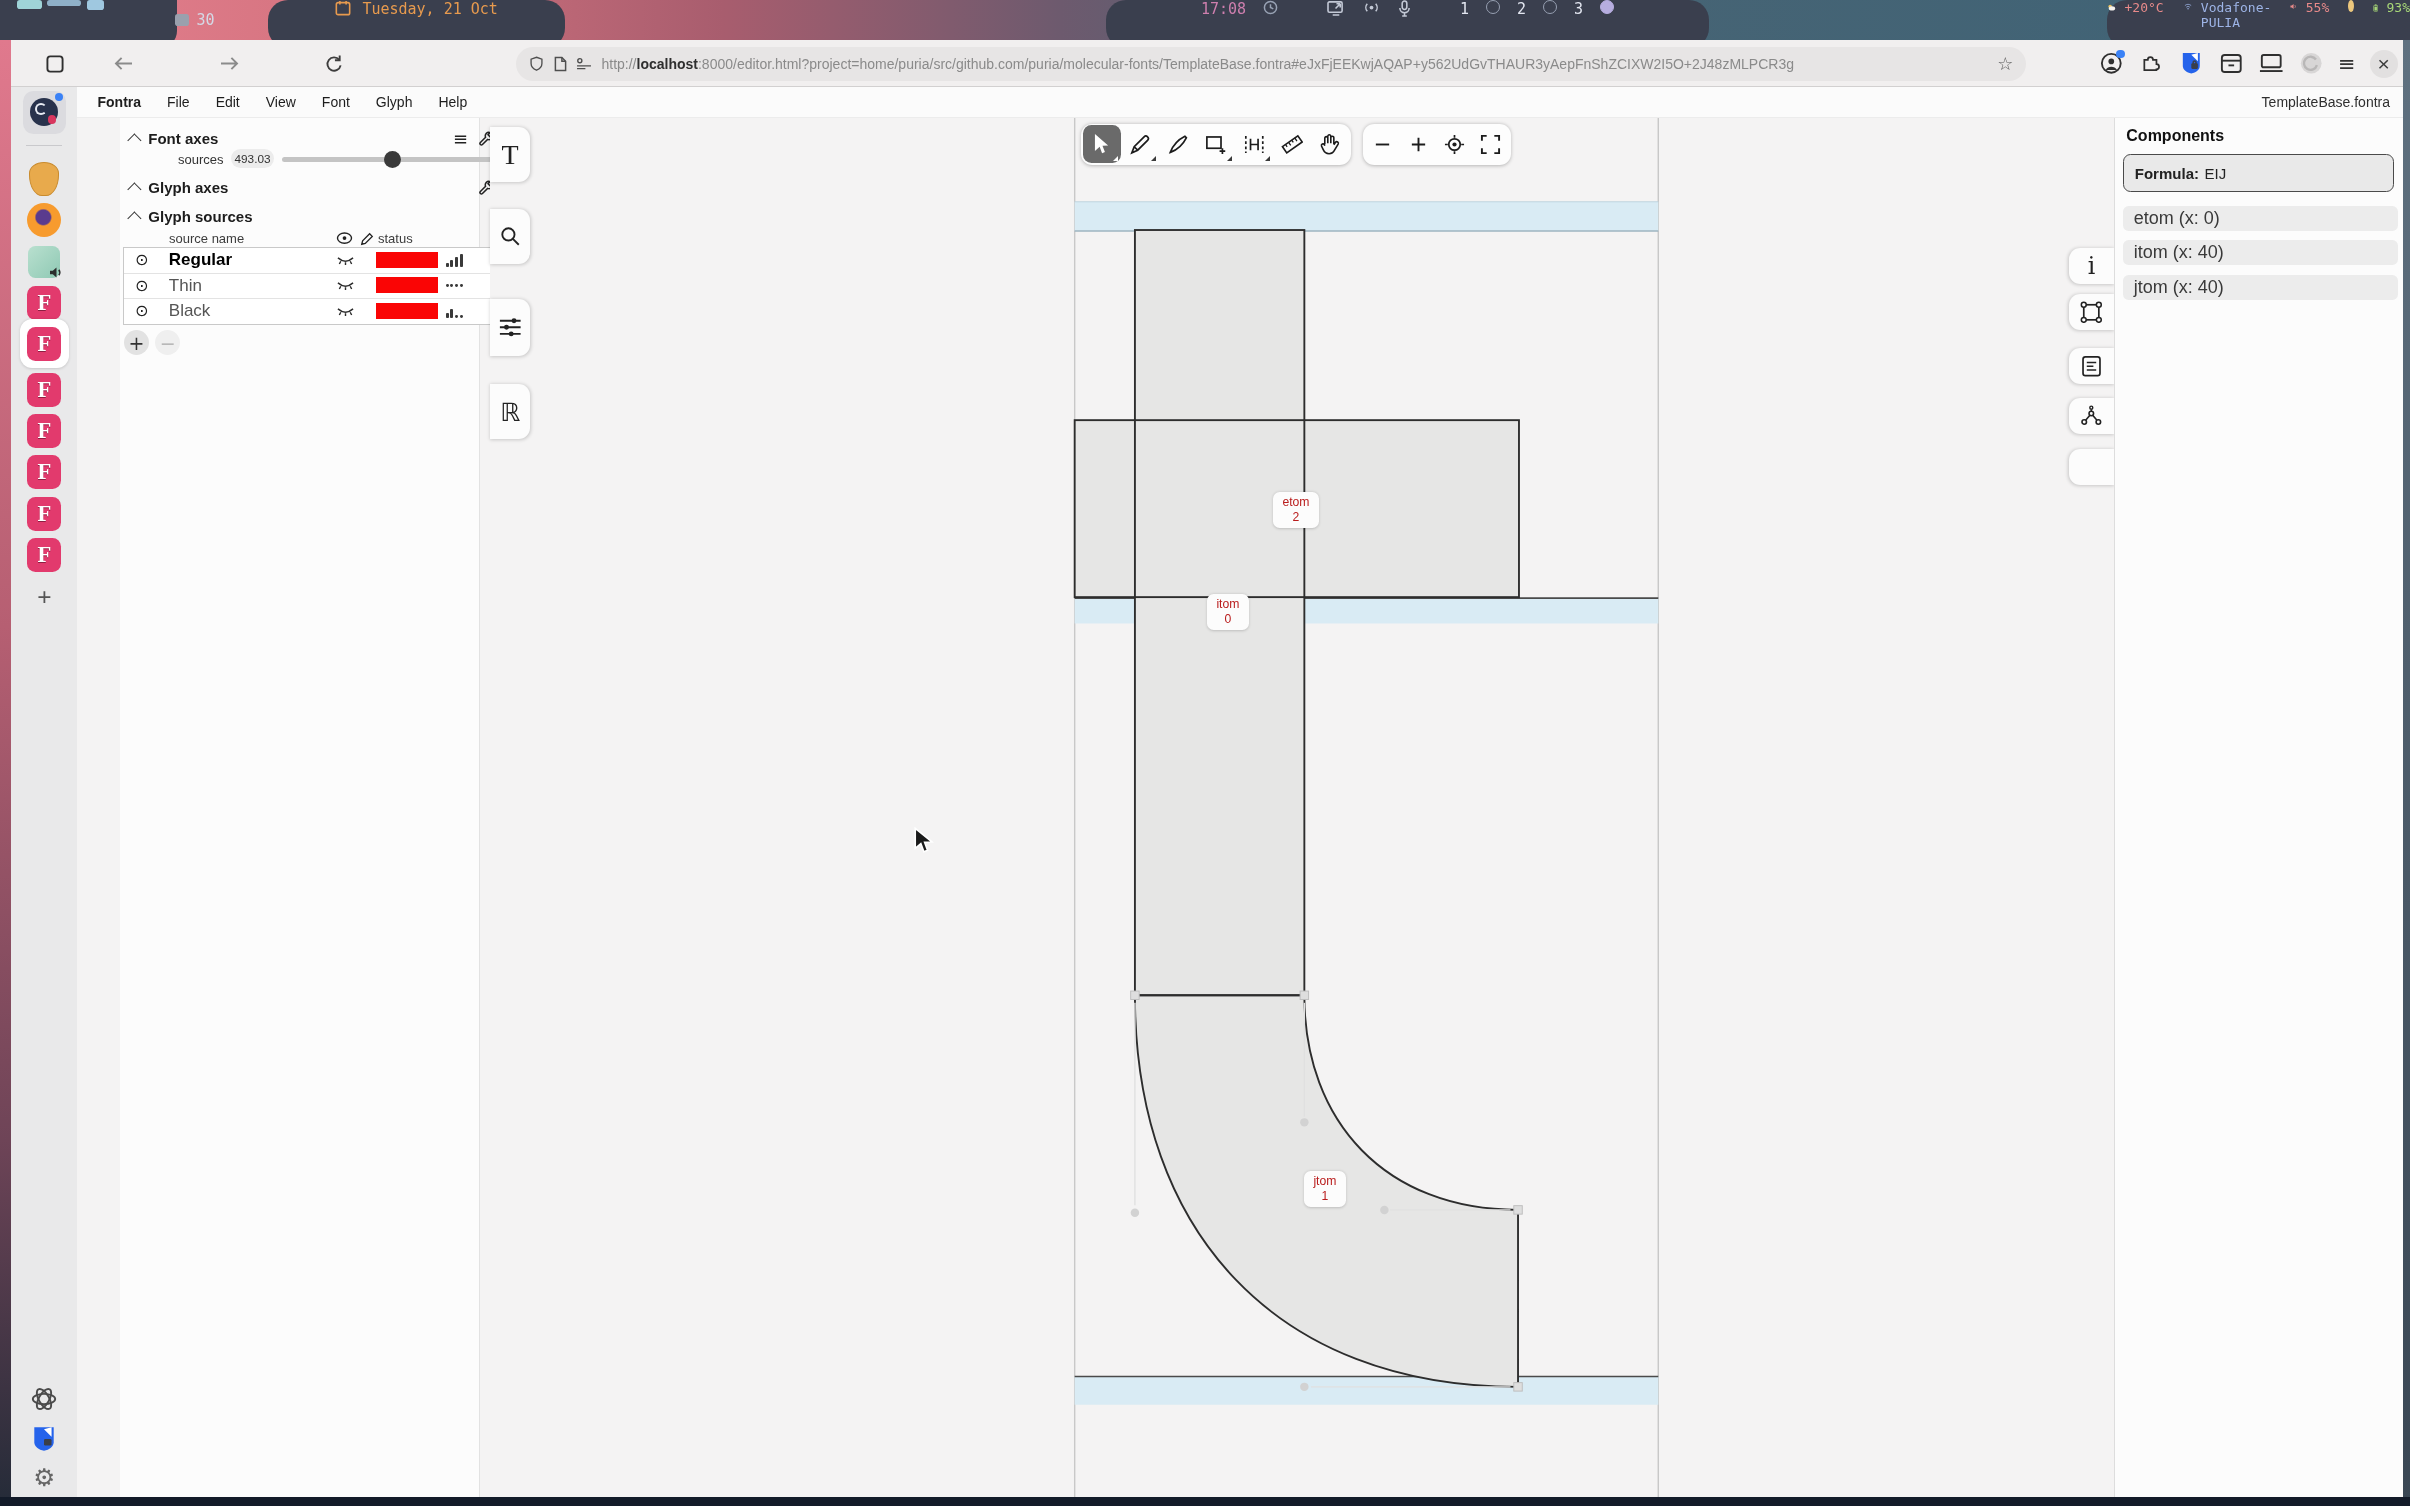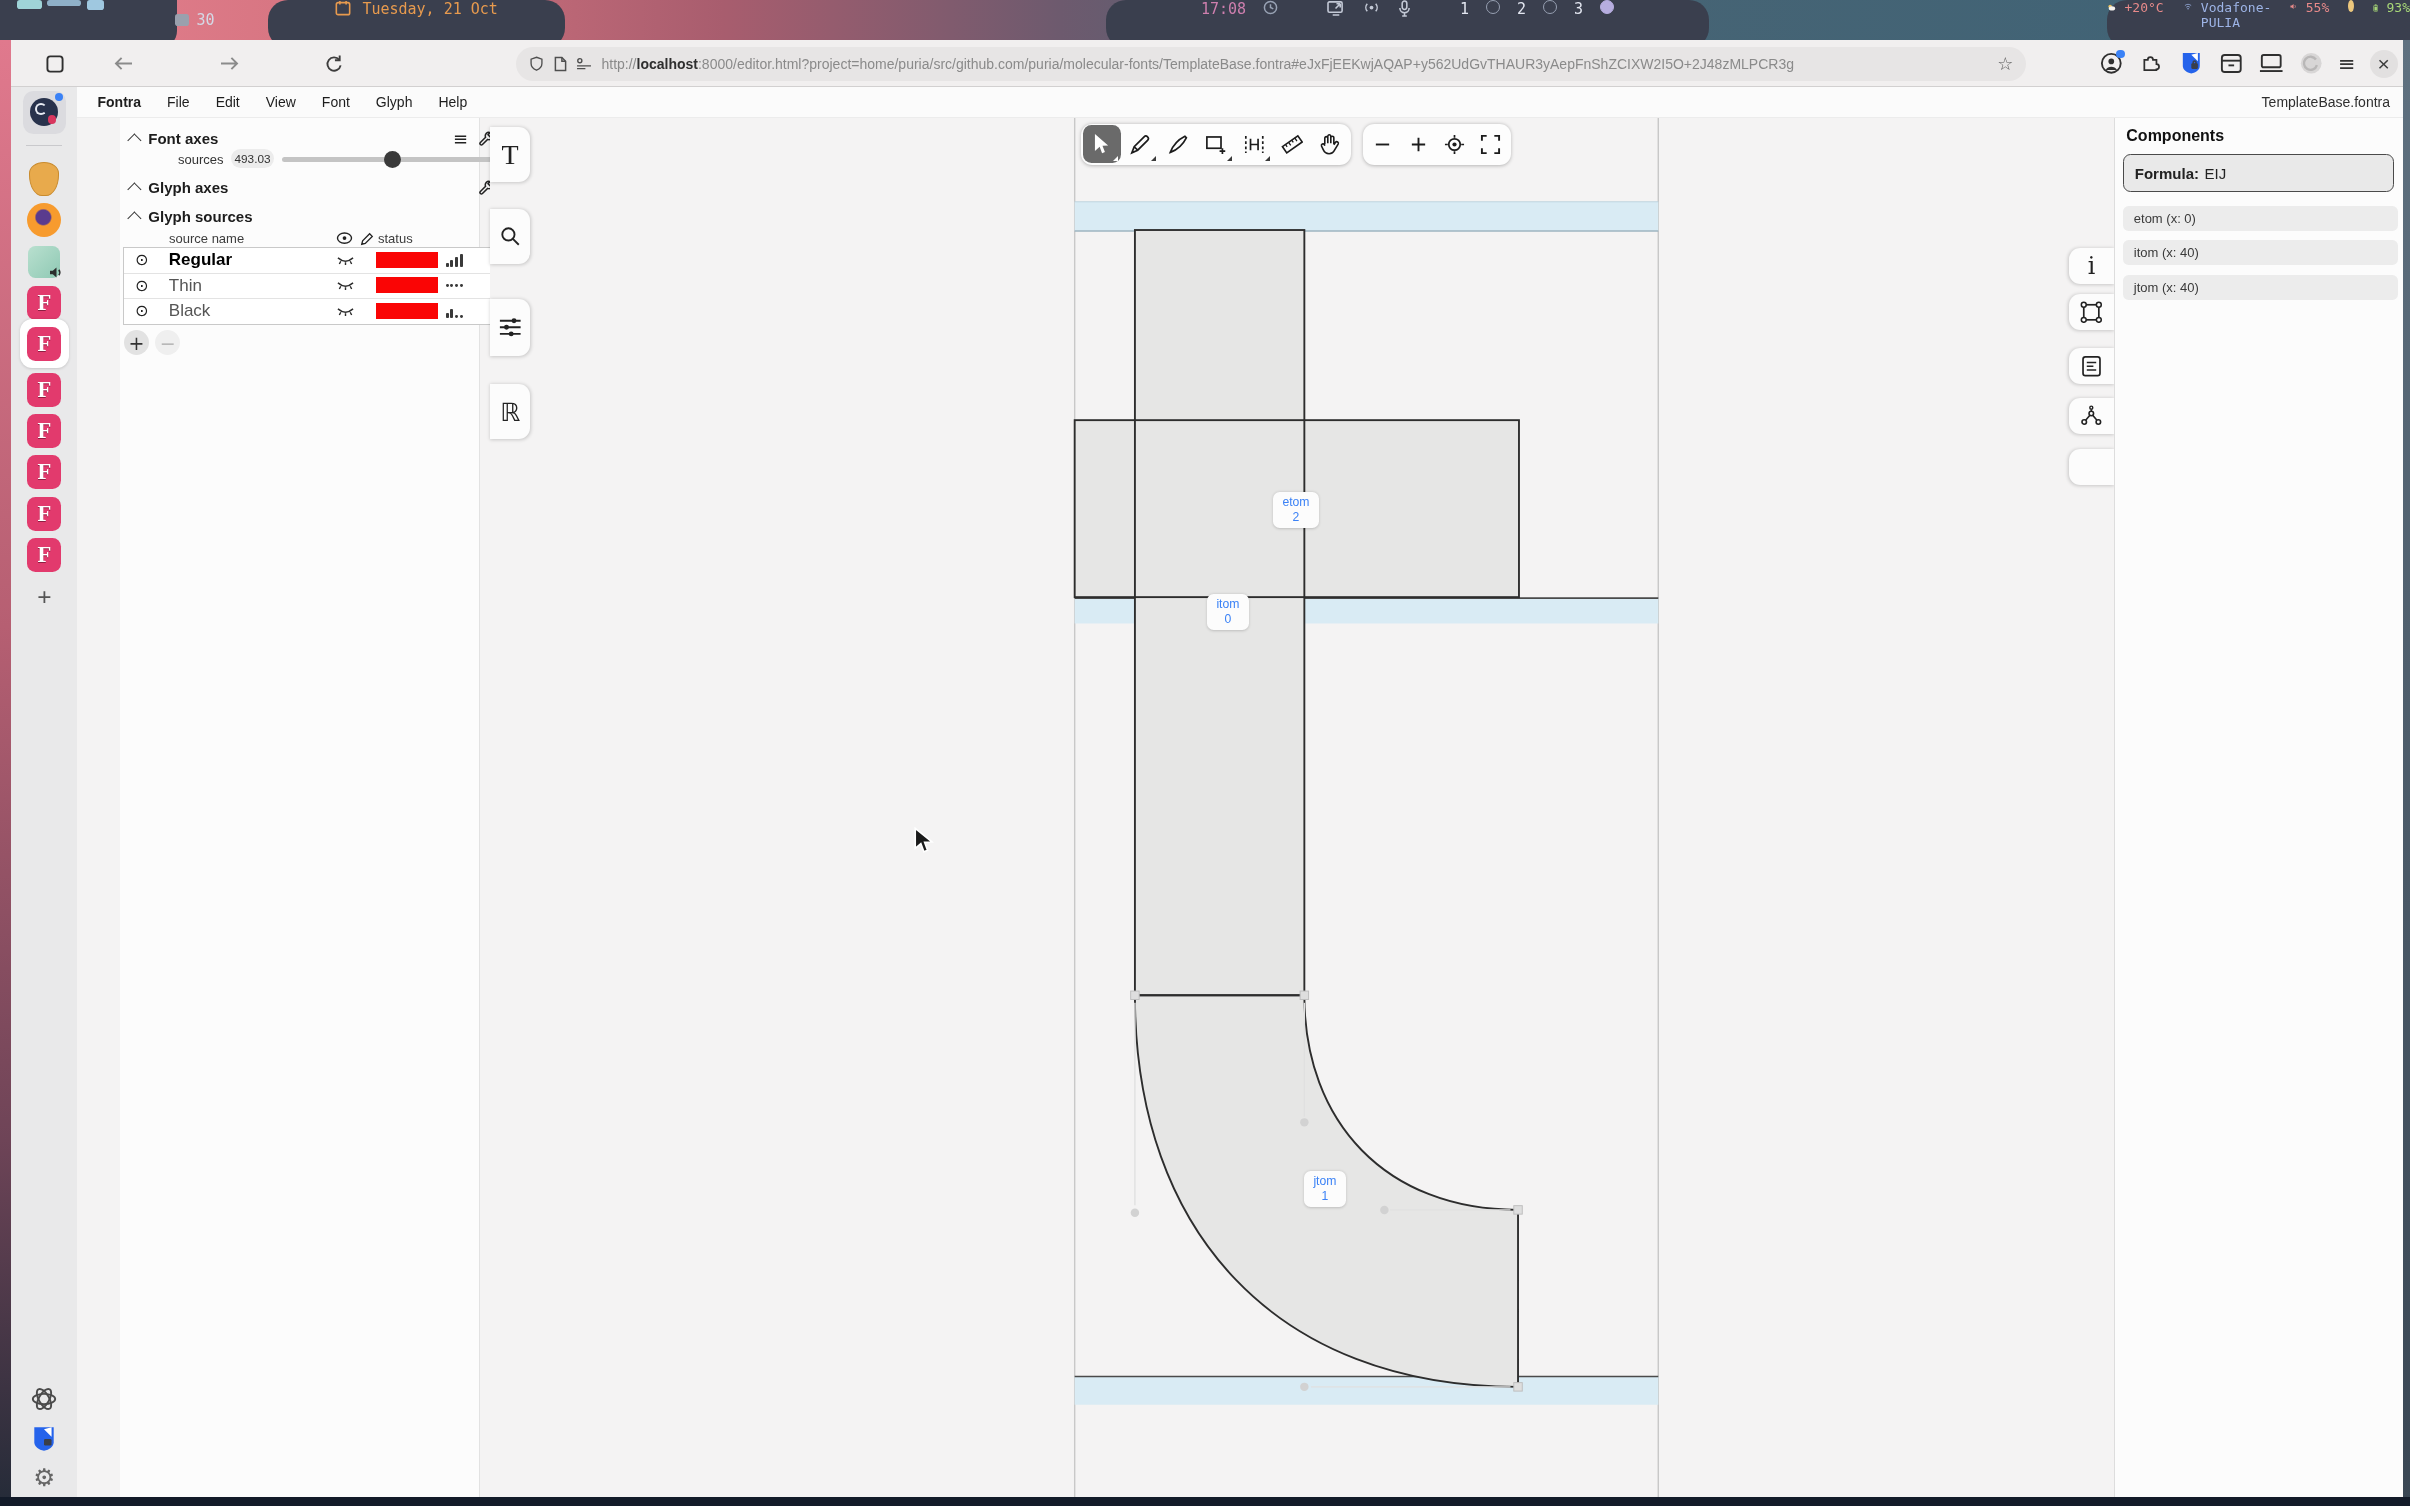--- a/index.html
+++ b/index.html
@@ -95,28 +95,28 @@
             display:flex;align-items:center;padding:1.9px;}
   .tslot{width:38px;height:38px;display:flex;align-items:center;justify-content:center;position:relative;color:#1c1c1c;}
   .tslot.sel{background:#6a6a6a;border-radius:8.5px;color:#fff;}
   .subtri{position:absolute;right:2.8px;bottom:2.8px;width:0;height:0;border-left:5.6px solid transparent;border-bottom:5.6px solid #3a3a3a;}
   .subtri.w{border-bottom-color:#fff;}
   .sidetab-l{position:absolute;left:0;width:40px;background:#fcfcfc;border-radius:0 11.3px 11.3px 0;
              box-shadow:0.9px 0.9px 3.8px rgba(0,0,0,.18);display:flex;align-items:center;justify-content:center;color:#222;}
   .sidetab-r{position:absolute;background:#fcfcfc;border-radius:11.3px 0 0 11.3px;
              box-shadow:-0.9px 0.9px 3.8px rgba(0,0,0,.18);display:flex;align-items:center;justify-content:center;color:#222;}
   .glabel{position:absolute;background:#fcfcfc;border-radius:6.6px;box-shadow:0 0.9px 2.8px rgba(0,0,0,.18);
-          padding:2.8px 9.4px;font-size:12.2px;color:#3b82f6;text-align:center;line-height:1.25;}
+          padding:2.8px 9.4px;font-size:12.2px;color:#b91c1c;text-align:center;line-height:1.25;}
   
   .rpanel{left:2114px;top:118px;width:289px;height:1379px;background:#fcfcfc;border-left:0.9px solid #ddd;box-sizing:border-box;}
   .rp-title{position:absolute;left:11.3px;top:9.4px;font-size:16px;font-weight:bold;color:#111;}
   .formula{position:absolute;left:7.5px;top:36px;width:271px;height:38px;background:#e9e9e9;border:1.4px solid #4a4a4a;
            border-radius:7.5px;display:flex;align-items:center;padding-left:11.3px;box-sizing:border-box;font-size:15px;color:#222;gap:5.6px;}
   .rp-item{position:absolute;left:7.5px;width:275px;height:24.5px;background:#ececec;border-radius:5.6px;
-           display:flex;align-items:center;padding-left:11.3px;box-sizing:border-box;font-size:13px;color:#3a3a3a;}
+           display:flex;align-items:center;padding-left:11.3px;box-sizing:border-box;font-size:18px;color:#3a3a3a;}
   svg{display:block;}
 </style>
 </head>
 <body>
 
 <div class="screen">
 
   <div class="abs topbar">
     <div class="pill tb-widget">
       <div class="wbar" style="width:24.5px;background:#9fd4d8;"></div>

